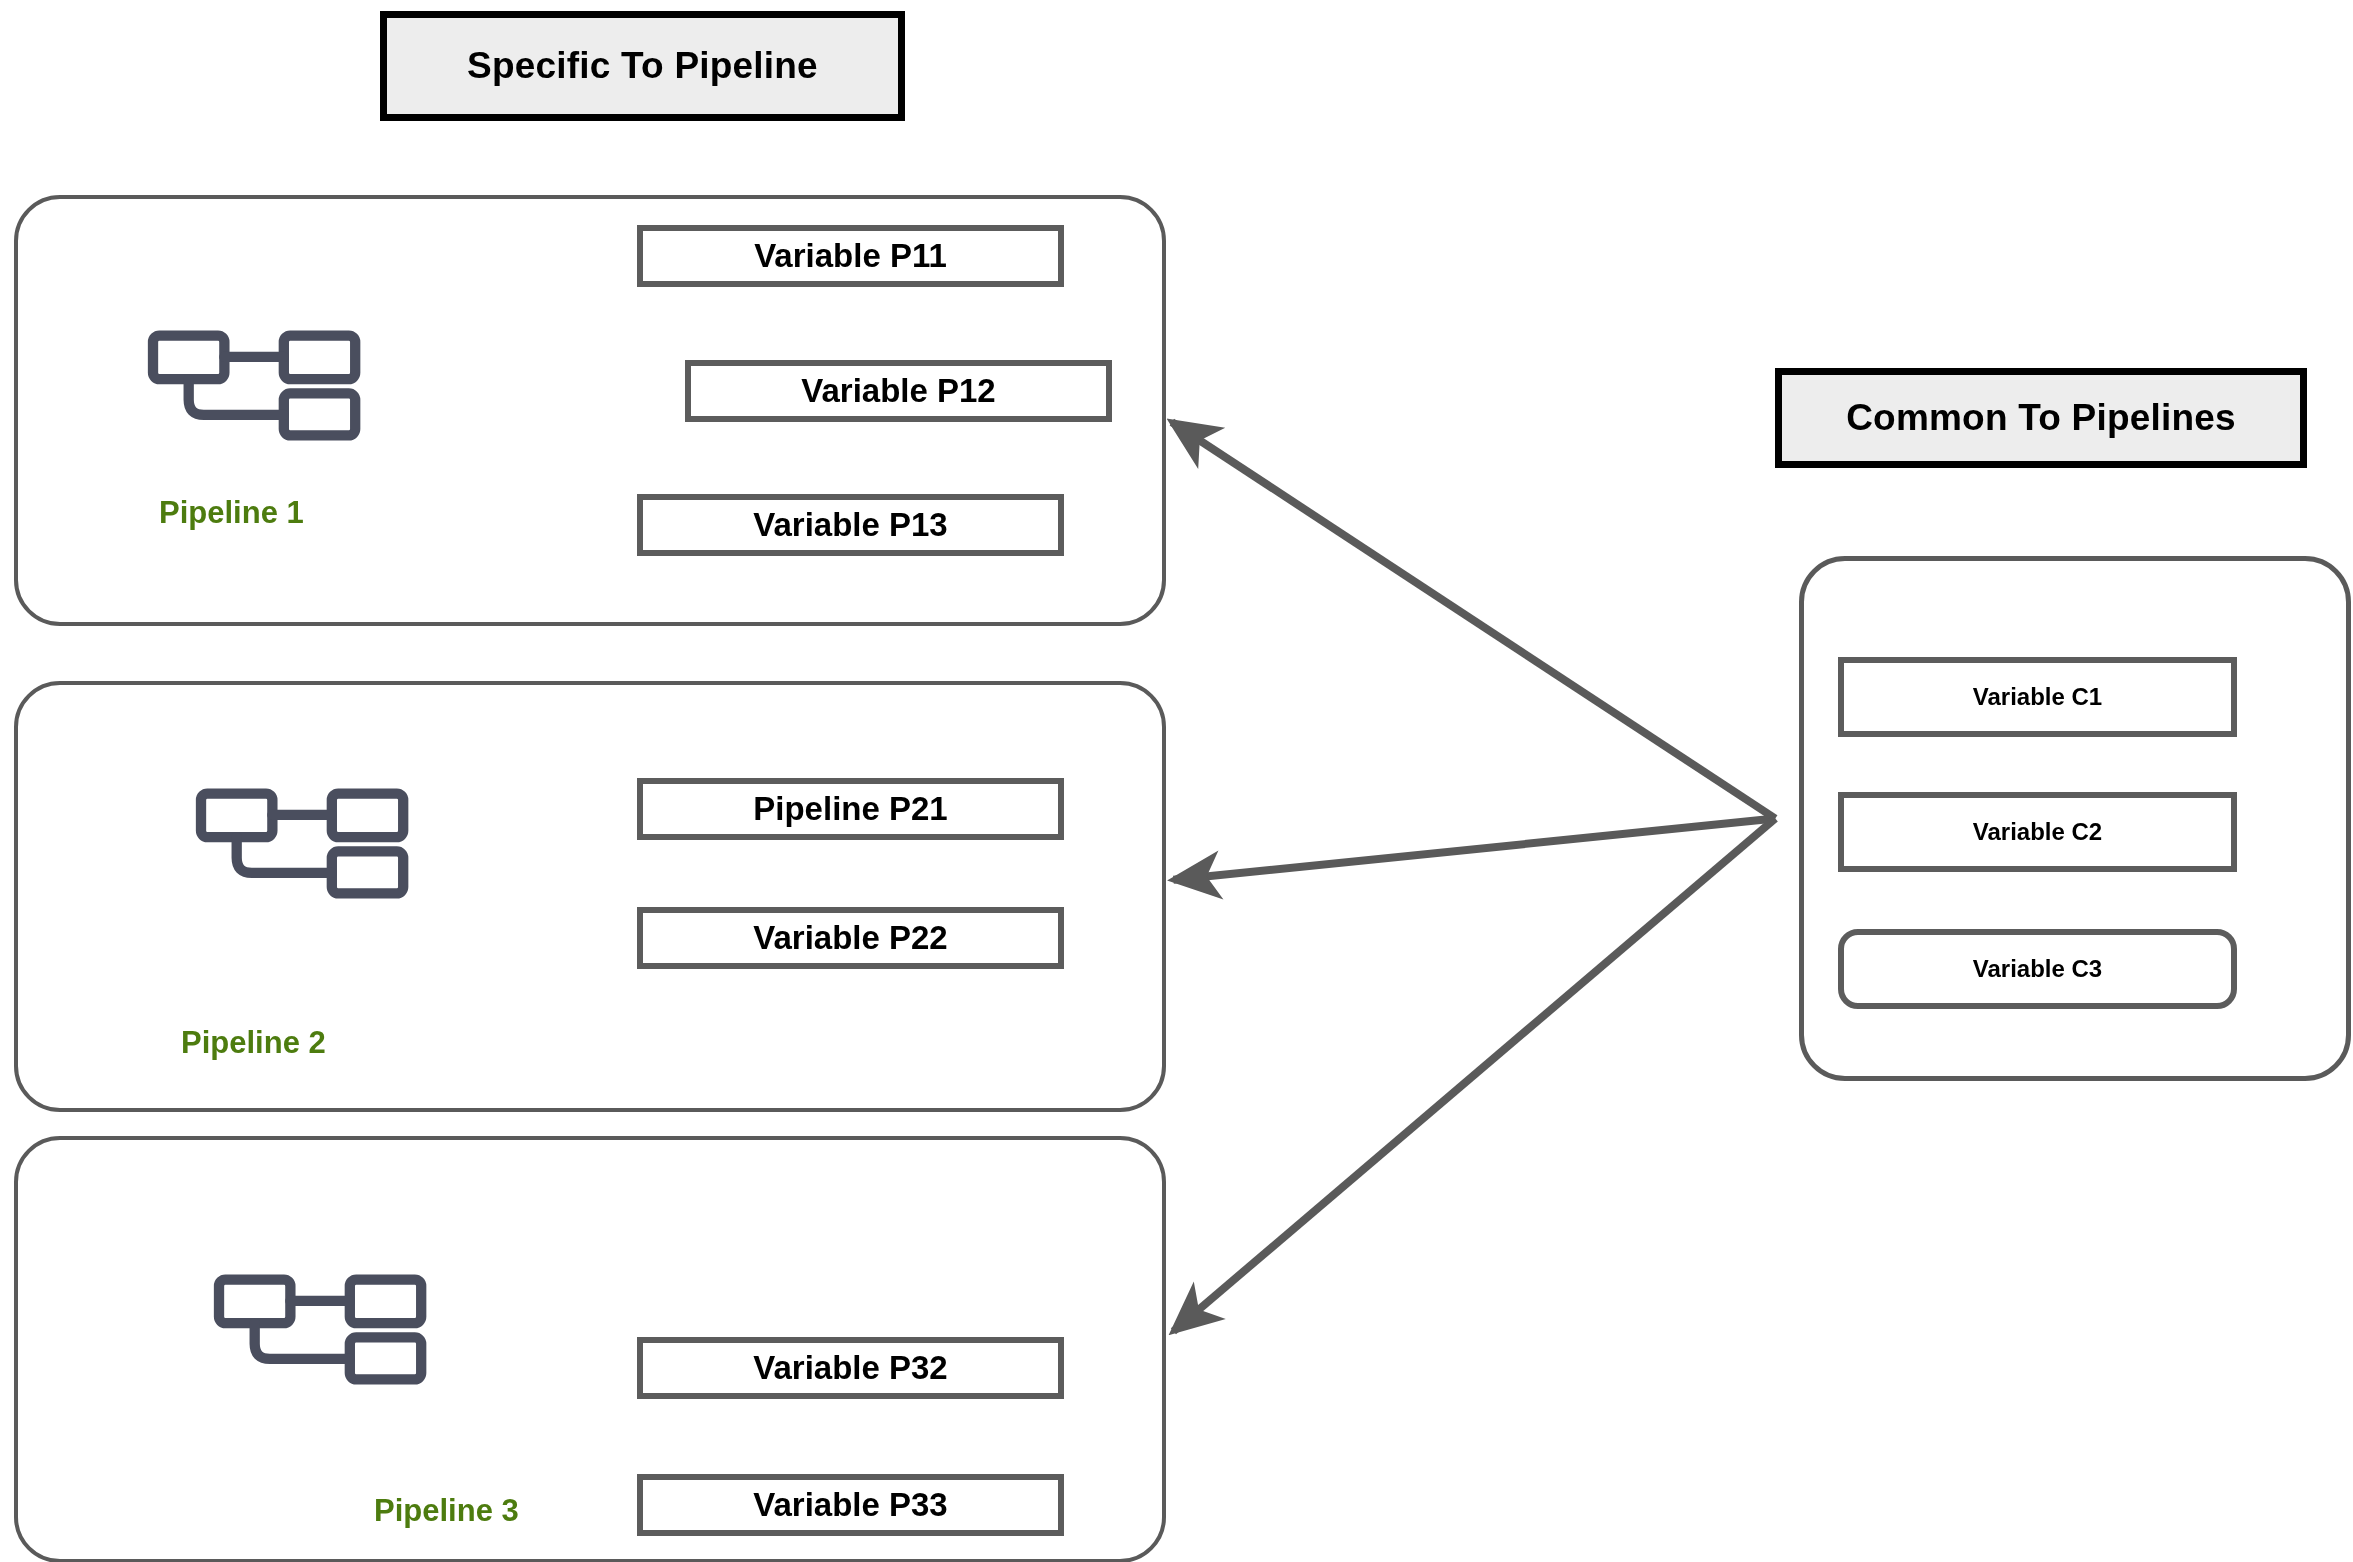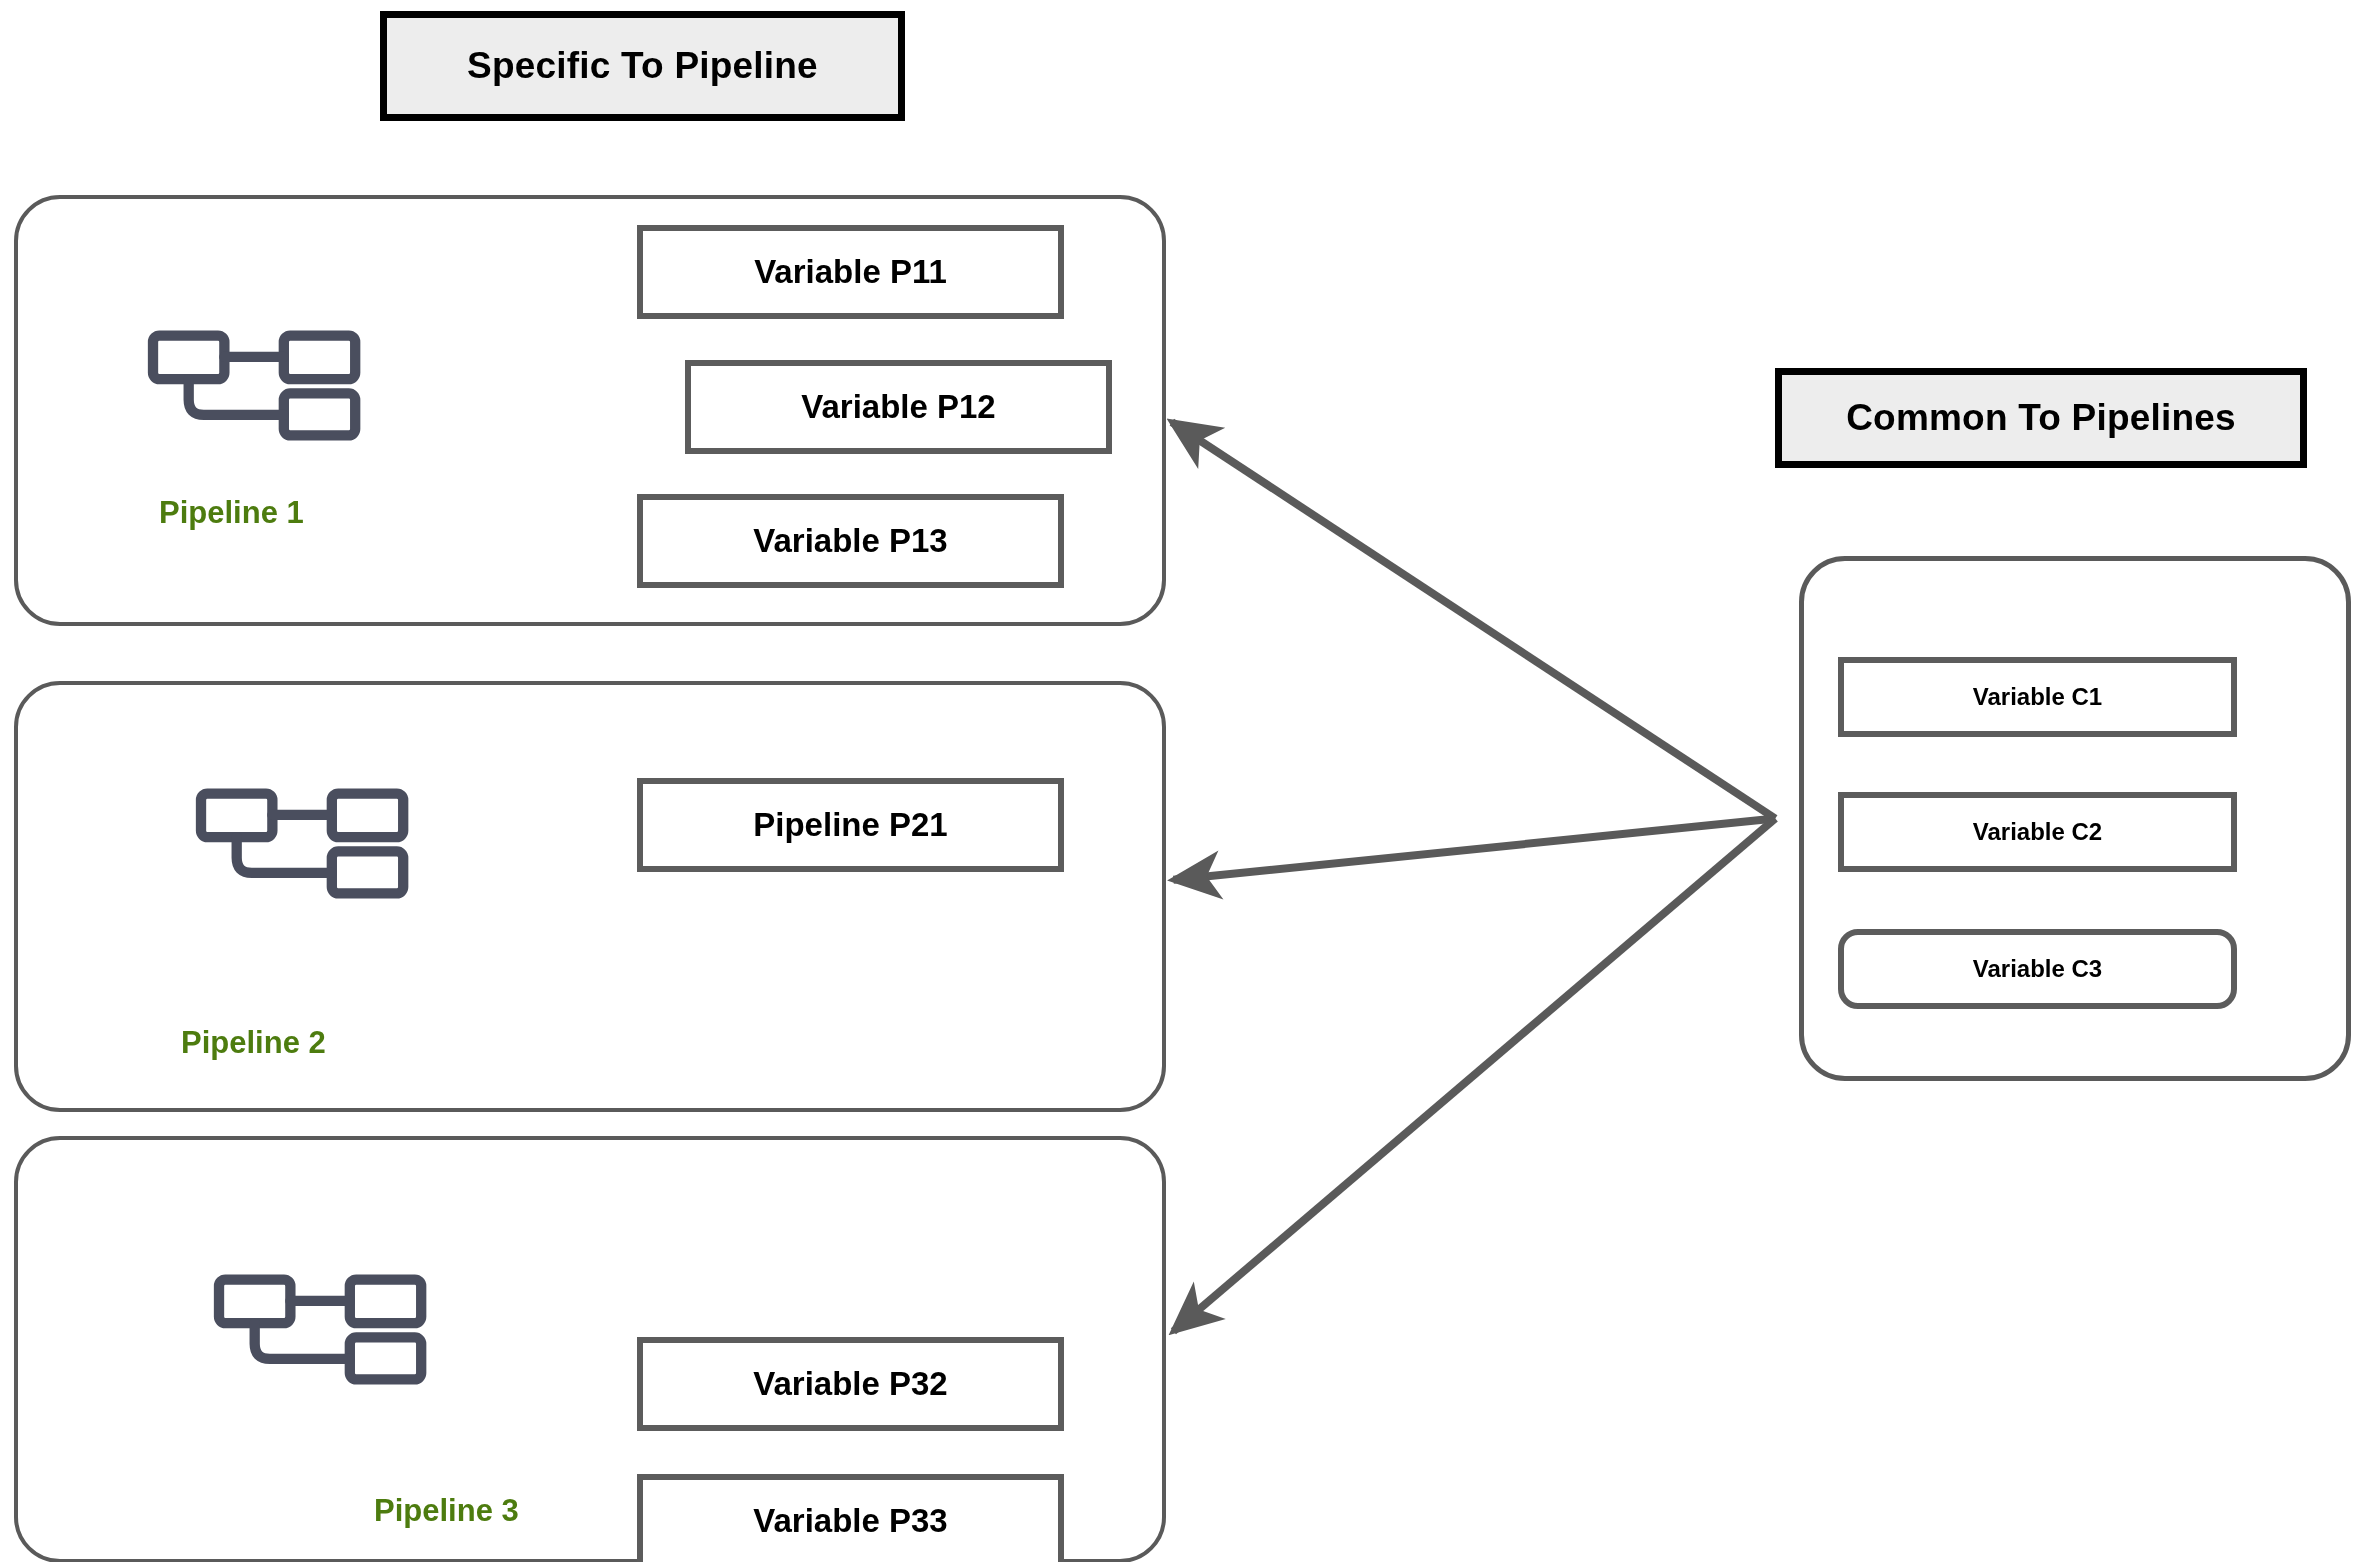--- a/index.html
+++ b/index.html
@@ -86,21 +86,21 @@
   }
   .var-box span {
     font-size: 33px;
     font-weight: bold;
     color: #000000;
     white-space: nowrap;
   }
   .var-p {
     left: 637px;
     width: 427px;
-    height: 94px;
+    height: 62px;
   }
   .var-c {
     left: 1838px;
     width: 399px;
     height: 80px;
   }
   .var-c span { font-size: 24px; }
 
   
   .pipeline-label {
@@ -173,20 +173,23 @@
       <path d="M97 34 L172 34"></path>
       <path d="M52 62 L52 88 Q52 107 71 107 L172 107"></path>
     </g>
   </svg>
 
   <div class="pipeline-label" style="left:181px; top:1025px;">Pipeline 2</div>
 
   <div class="var-box var-p" style="top:778px;">
     <span>Pipeline P21</span>
   </div>
+  <div class="var-box var-p" style="top:907px;">
+    <span>Variable P22</span>
+  </div>
 
   <div class="pipeline-panel" id="panel-p3"></div>
 
   <svg class="pipeline-icon" style="left:213px; top:1274px;" width="215" height="111" viewBox="0 0 270 140">
     <g fill="none" stroke="#4a4e5e" stroke-width="13" stroke-linecap="round" stroke-linejoin="round">
       <rect x="7" y="7" width="90" height="55" rx="8"></rect>
       <rect x="172" y="7" width="90" height="55" rx="8"></rect>
       <rect x="172" y="80" width="90" height="53" rx="8"></rect>
       <path d="M97 34 L172 34"></path>
       <path d="M52 62 L52 88 Q52 107 71 107 L172 107"></path>

